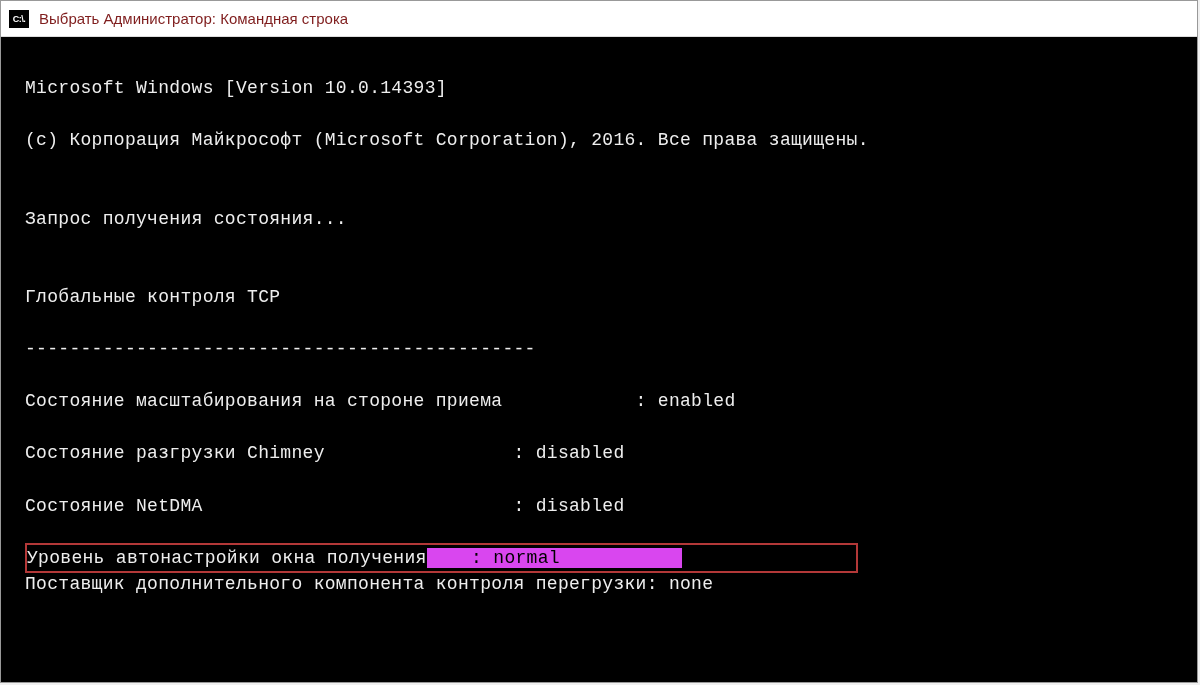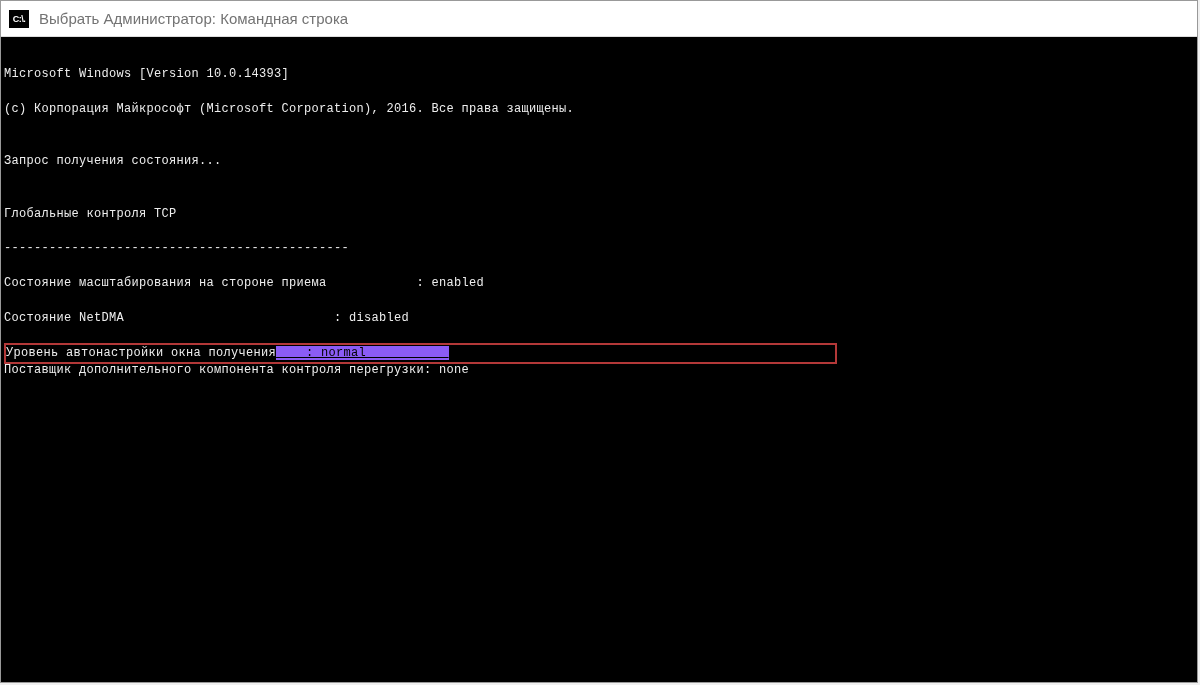--- a/index.html
+++ b/index.html
@@ -36,64 +36,64 @@
       display: flex;
       align-items: center;
       justify-content: center;
       margin-right: 10px;
       font-family: Arial, sans-serif;
       letter-spacing: -0.5px;
     }
     .titlebar-text {
       font-family: "Segoe UI", Arial, sans-serif;
       font-size: 15px;
-      color: #737373;
+      color: #7f1d1d;
     }
     .terminal {
       flex: 1;
       background: #000;
       color: #eee;
-      padding: 12px 3px;
-      font-size: 12px;
+      padding: 12px 24px;
+      font-size: 18px;
       line-height: 1.45;
       white-space: pre;
       letter-spacing: 0.3px;
       overflow: hidden;
     }
     .line { display: block; }
     .hl-box {
       border: 2px solid #b33838;
       margin: -2px 0;
       width: 833px;
       padding: 0;
       display: inline-block;
     }
     .sel {
-      background: #8b5cf6;
+      background: #d946ef;
       color: #000;
-      text-decoration: underline;
     }
   </style>
 </head>
 <body>
 
 <div class="window">
   <div class="titlebar">
     <div class="titlebar-icon">C:\.</div>
     <div class="titlebar-text">Выбрать Администратор: Командная строка</div>
   </div>
   <div class="terminal">
 <span class="line">Microsoft Windows [Version 10.0.14393]</span>
 <span class="line">(c) Корпорация Майкрософт (Microsoft Corporation), 2016. Все права защищены.</span>
 <span class="line"></span>
 <span class="line">Запрос получения состояния...</span>
 <span class="line"></span>
 <span class="line">Глобальные контроля TCP</span>
 <span class="line">----------------------------------------------</span>
 <span class="line">Состояние масштабирования на стороне приема            : enabled</span>
+<span class="line">Состояние разгрузки Chimney                 : disabled</span>
 <span class="line">Состояние NetDMA                            : disabled</span>
 <span class="hl-box"><span>Уровень автонастройки окна получения</span><span class="sel">    : normal           </span><span>               </span></span>
 <span class="line">Поставщик дополнительного компонента контроля перегрузки: none</span>
 
 
 
 
 
 
 

